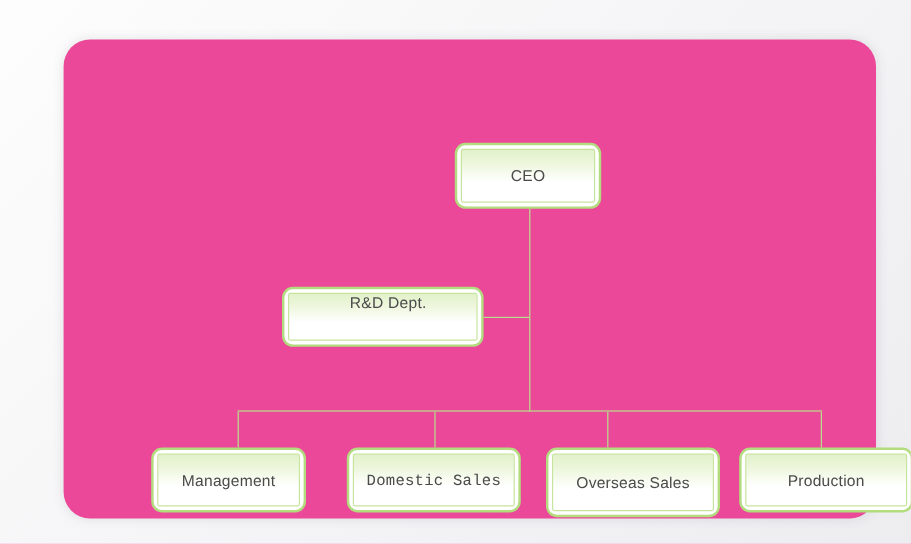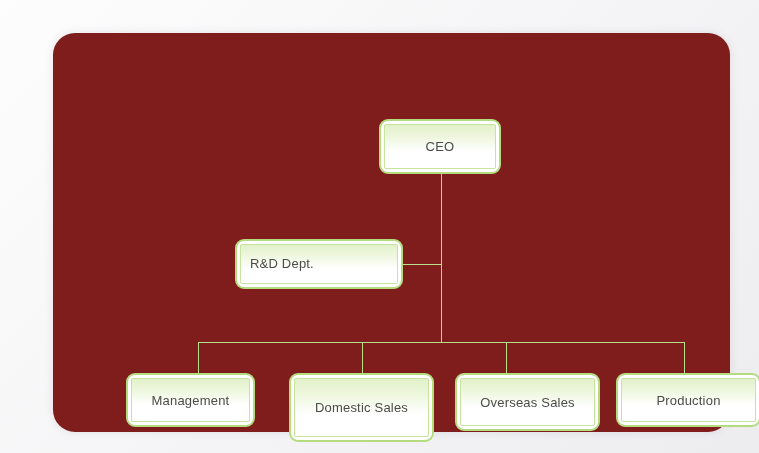--- a/index.html
+++ b/index.html
@@ -17,21 +17,21 @@
     position: relative;
     width: 759px;
     height: 453px;
   }
   .card {
     position: absolute;
     left: 53px;
     top: 33px;
     width: 677px;
     height: 399px;
-    background: #7f1d1d;
+    background: #ec4899;
     border-radius: 22px;
     box-shadow: 0 0 9px rgba(110, 110, 125, 0.16);
   }
   .node {
     position: absolute;
     box-sizing: border-box;
     background: #ffffff;
     border: 2px solid #b2dc7e;
     border-radius: 9px;
     padding: 3px;
@@ -44,30 +44,30 @@
     border-radius: 2px;
     background: linear-gradient(to bottom, #e2f1ca 0%, #eef7de 28%, #ffffff 62%);
     display: flex;
     align-items: center;
     justify-content: center;
     font-size: 13px;
     color: #4b4b4b;
     letter-spacing: 0.2px;
   }
   .node-inner.left-align {
-    flex-direction: column;
+    flex-direction: row;
     align-items: flex-start;
     justify-content: center;
     padding-left: 9px;
     line-height: 16px;
   }
   .node-ceo        { left: 326px; top:  86px; width: 122px; height: 55px; }
   .node-staff      { left: 182px; top: 206px; width: 168px; height: 50px; }
   .node-management { left:  73px; top: 340px; width: 129px; height: 54px; }
-  .node-domestic   { left: 236px; top: 340px; width: 145px; height: 69px; }
+  .node-domestic   { left: 236px; top: 340px; width: 145px; height: 54px; font-family: Liberation Mono, monospace; }
   .node-overseas   { left: 402px; top: 340px; width: 145px; height: 58px; }
   .node-production { left: 563px; top: 340px; width: 145px; height: 54px; }
 
   .connector {
     position: absolute;
     background: #b7e08a;
   }
   .conn-trunk            { left: 388px; top: 141px; width: 1px;   height: 169px; }
   .conn-staff-link       { left: 350px; top: 231px; width: 38px;  height: 1px; }
   .conn-branch           { left: 145px; top: 309px; width: 487px; height: 1px; }

